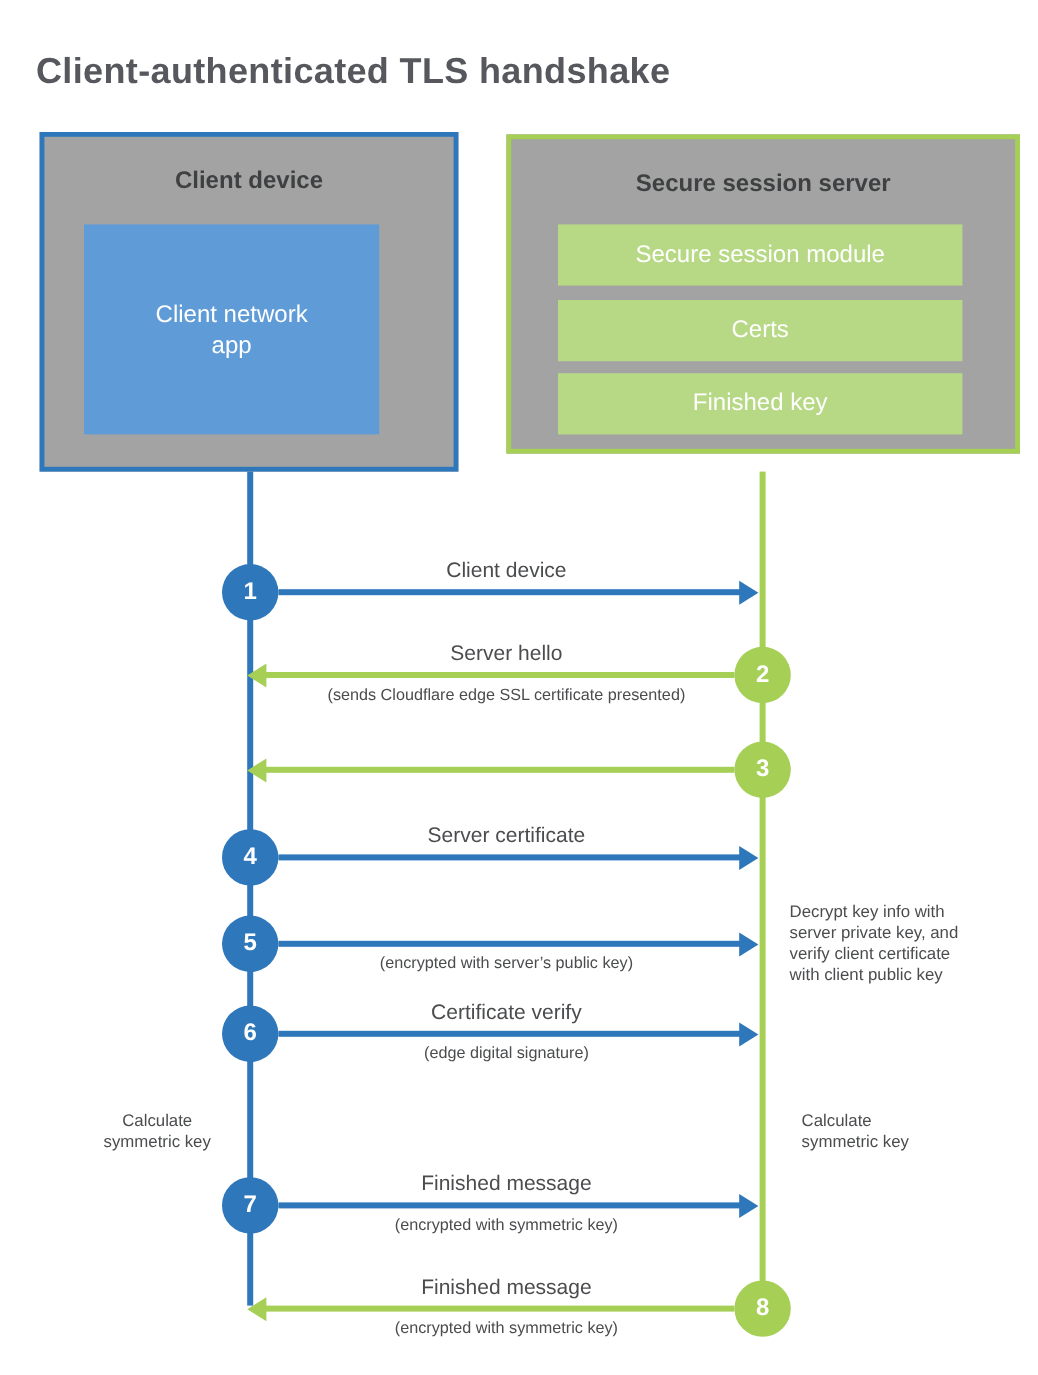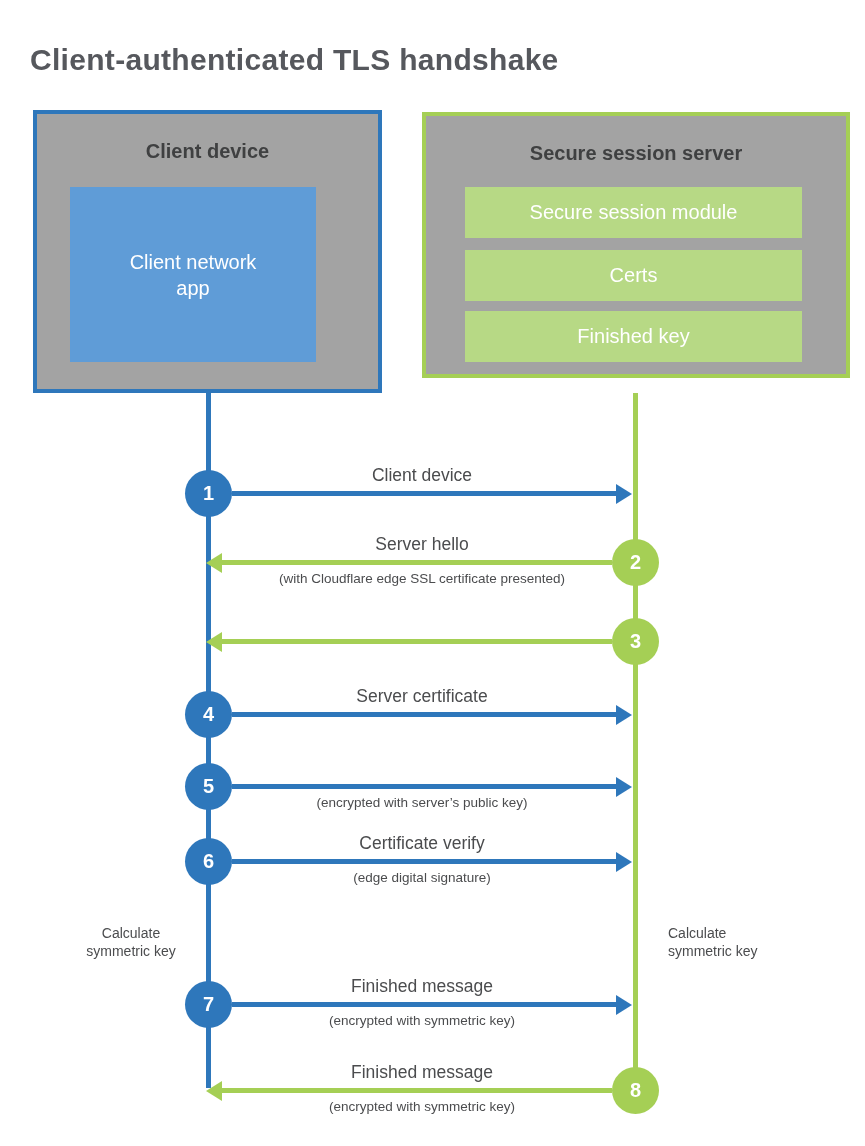--- a/index.html
+++ b/index.html
@@ -147,21 +147,21 @@
       <i class="shaft"></i>
       <i class="head"></i>
     </div>
   <div class="badge blue" style="top:470px">1</div>
 
   <div class="msg-label" style="top:534px">Server hello</div>
   <div class="arrow green" style="top:554px">
       <i class="shaft"></i>
       <i class="head"></i>
     </div>
-  <div class="msg-sub" style="top:571px">(with Cloudflare edge SSL certificate presented)</div>
+  <div class="msg-sub" style="top:571px">(sends Cloudflare edge SSL certificate presented)</div>
   <div class="badge green" style="top:539px">2</div>
 
   <div class="arrow green" style="top:633px">
       <i class="shaft"></i>
       <i class="head"></i>
     </div>
   <div class="badge green" style="top:618px">3</div>
 
   <div class="msg-label" style="top:686px">Server certificate</div>
   <div class="arrow blue" style="top:706px">
@@ -178,20 +178,21 @@
   <div class="badge blue" style="top:763px">5</div>
 
   <div class="msg-label" style="top:833px">Certificate verify</div>
   <div class="arrow blue" style="top:853px">
       <i class="shaft"></i>
       <i class="head"></i>
     </div>
   <div class="msg-sub" style="top:870px">(edge digital signature)</div>
   <div class="badge blue" style="top:838px">6</div>
 
+  <div class="side-note" id="note-decrypt">Decrypt key info with server private key, and verify client certificate with client public key</div>
   <div class="side-note" id="note-calc-left">Calculate symmetric key</div>
   <div class="side-note" id="note-calc-right">Calculate symmetric key</div>
 
   <div class="msg-label" style="top:976px">Finished message</div>
   <div class="arrow blue" style="top:996px">
       <i class="shaft"></i>
       <i class="head"></i>
     </div>
   <div class="msg-sub" style="top:1013px">(encrypted with symmetric key)</div>
   <div class="badge blue" style="top:981px">7</div>

